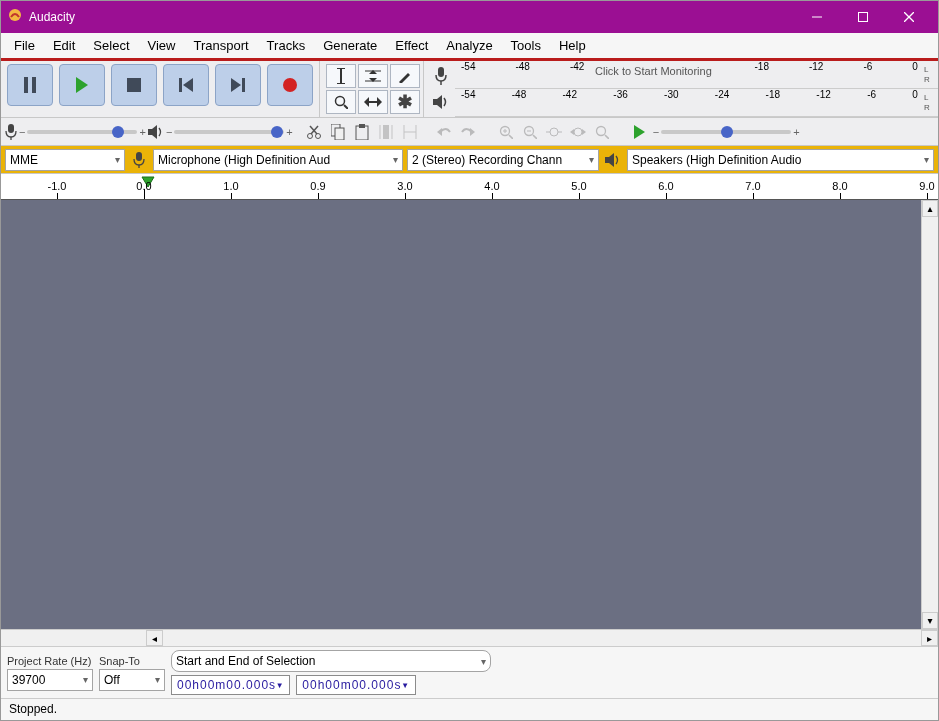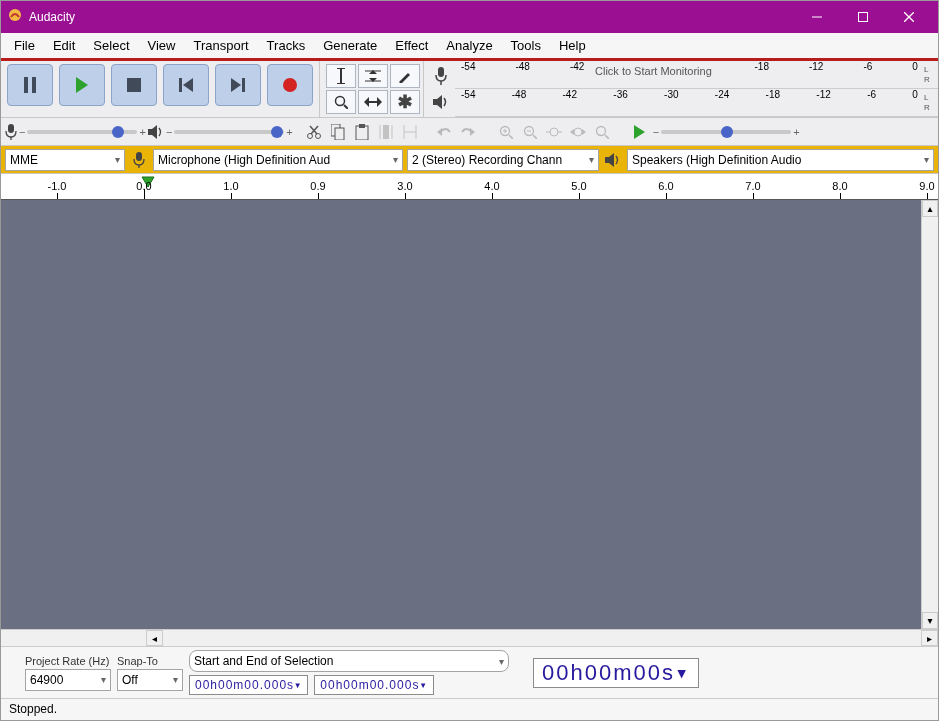--- a/index.html
+++ b/index.html
@@ -48,21 +48,21 @@
 .timeline .tick { position:absolute; bottom:0; width:1px; height:6px; background:#000; }
 
 .trackarea { flex:1; background:#6b6f82; position:relative; }
 .vscroll { position:absolute; right:0; top:0; bottom:0; width:17px; background:#f0f0f0; border-left:1px solid #ccc; display:flex; flex-direction:column; }
 .vscroll .arrow { height:17px; display:flex; align-items:center; justify-content:center; font-size:10px; border:1px solid #ccc; }
 .hscroll { height:17px; background:#f0f0f0; border-top:1px solid #ccc; display:flex; }
 .hscroll .sp { width:145px; }
 .hscroll .trk { flex:1; background:#f0f0f0; position:relative; }
 .hscroll .arrow { width:17px; display:flex; align-items:center; justify-content:center; font-size:10px; border:1px solid #ccc; }
 
-.selbar { height: 52px; background:#f6f6f6; border-top:1px solid #ccc; display:flex; align-items:center; font-size:12px; padding:2px 24px; gap:6px; }
+.selbar { height: 52px; background:#f6f6f6; border-top:1px solid #ccc; display:flex; align-items:center; font-size:12px; padding:2px 6px; gap:6px; }
 .selbox { display:flex; flex-direction:column; }
 .selbox .lbl { font-size:11px; color:#333; margin-bottom:2px; }
 .tc { font-family:"Segoe UI",monospace; background:#fff; border:1px solid #8b8b8b; color:#271a9f; padding:2px 5px; letter-spacing:1px; font-size:12px; }
 .bigtc { font-size:22px; letter-spacing:2px; padding:1px 8px; }
 
 .status { height: 22px; background:#f6f6f6; border-top:1px solid #ccc; font-size:12px; padding:3px 8px; }
 </style>
 </head>
 <body>
 
@@ -429,21 +429,21 @@
   <div class="sp"></div>
   <div class="arrow">◂</div>
   <div class="trk"></div>
   <div class="arrow">▸</div>
 </div>
 
 <div class="selbar">
   <div class="selbox">
     <span class="lbl">Project Rate (Hz)</span>
     <div class="combo" style="width:86px;">
-        <span>64900</span>
+        <span>39700</span>
         <span class="arrow">▾</span>
       </div>
   </div>
   <div class="selbox">
     <span class="lbl">Snap-To</span>
     <div class="combo" style="width:66px;">
         <span>Off</span>
         <span class="arrow">▾</span>
       </div>
   </div>
@@ -451,18 +451,17 @@
     <div class="combo" style="width:100%; margin-bottom:3px;border-radius:8px;">
         <span>Start and End of Selection</span>
         <span class="arrow">▾</span>
       </div>
     <div style="display:flex; gap:6px;">
       <div class="tc"><span>00h00m00.000s</span>▾</div>
       <div class="tc"><span>00h00m00.000s</span>▾</div>
     </div>
   </div>
   <div style="width:12px;"></div>
-  <div class="tc bigtc"><span>00h00m00s</span>▾</div>
 </div>
 
 <div class="status">
   <span>Stopped.</span>
 </div>
 
 </body></html>

